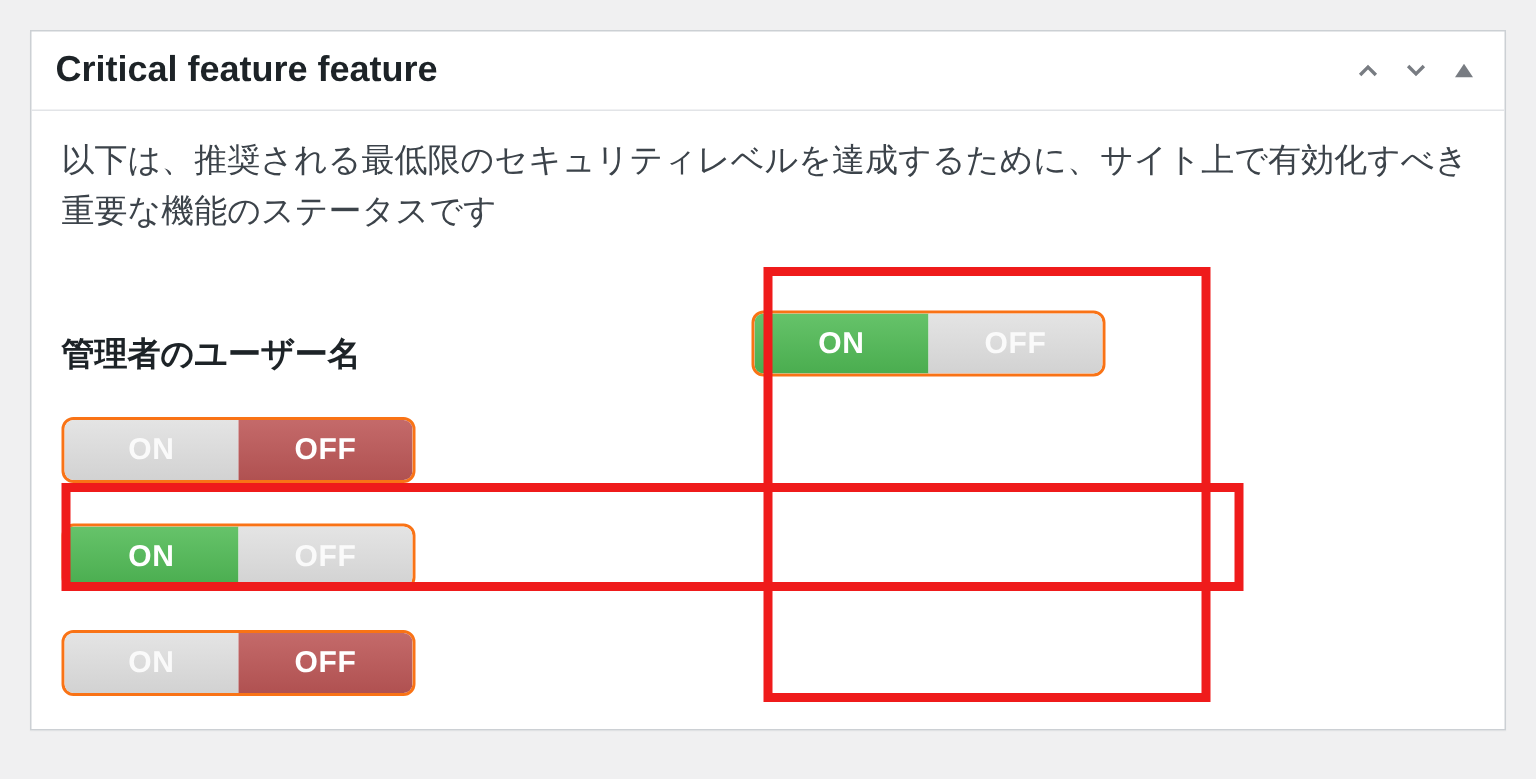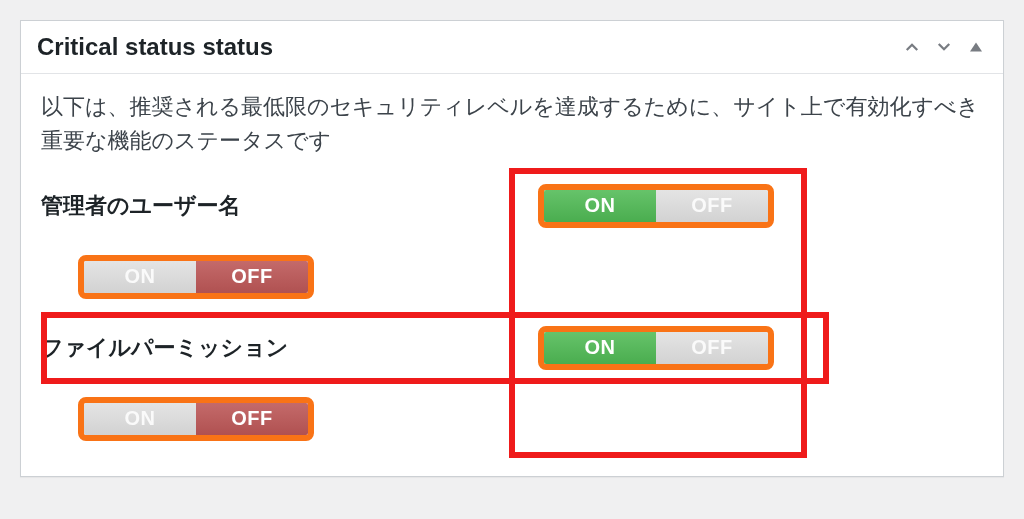--- a/index.html
+++ b/index.html
@@ -41,51 +41,50 @@
       cursor: pointer;
     }
     .ctrl-icon svg { width: 18px; height: 18px; }
     .widget-body {
       padding: 16px 20px 22px;
     }
     .description {
       font-size: 22px;
       line-height: 1.55;
       color: #3c434a;
-      margin-bottom: 12px;
+      margin-bottom: 22px;
     }
     .rows {
       position: relative;
     }
     .feature-row {
       display: flex;
-      align-items: center;
+      align-items: flex-end;
       height: 71px;
       position: relative;
     }
     .feature-label {
       font-size: 22px;
       font-weight: 700;
       color: #1d2327;
       flex: 0 0 460px;
     }
     .toggle-wrap {
       flex: 1;
       display: flex;
       align-items: center;
     }
     .toggle {
       display: flex;
       width: 236px;
       height: 44px;
       border-radius: 8px;
       overflow: hidden;
-      border: 6px solid #f97316;
+      border: 2px solid #f97316;
       cursor: pointer;
-      margin-left: 37px;
     }
     .toggle-half {
       flex: 1;
       display: flex;
       align-items: center;
       justify-content: center;
       font-weight: 700;
       font-size: 20px;
       letter-spacing: 0.5px;
     }
@@ -122,21 +121,21 @@
       left: 0px;
       width: 788px;
       height: 72px;
     }
   </style>
 </head>
 <body>
 
 <div class="widget">
   <div class="widget-header">
-    <h2 class="widget-title">Critical status status</h2>
+    <h2 class="widget-title">Critical feature feature</h2>
     <div class="widget-controls">
       <span class="ctrl-icon">
         <svg viewBox="0 0 24 24" fill="none" stroke="currentColor" stroke-width="3">
             <polyline points="5 16 12 9 19 16"></polyline>
           </svg>
       </span>
       <span class="ctrl-icon">
         <svg viewBox="0 0 24 24" fill="none" stroke="currentColor" stroke-width="3">
             <polyline points="5 8 12 15 19 8"></polyline>
           </svg>
@@ -165,21 +164,20 @@
       <div class="feature-row">
         <div class="toggle-wrap">
           <div class="toggle state-off">
             <div class="toggle-half on-half">ON</div>
             <div class="toggle-half off-half">OFF</div>
           </div>
         </div>
       </div>
 
       <div class="feature-row">
-        <div class="feature-label">ファイルパーミッション</div>
         <div class="toggle-wrap">
           <div class="toggle state-on">
             <div class="toggle-half on-half">ON</div>
             <div class="toggle-half off-half">OFF</div>
           </div>
         </div>
       </div>
 
       <div class="feature-row">
         <div class="toggle-wrap">

